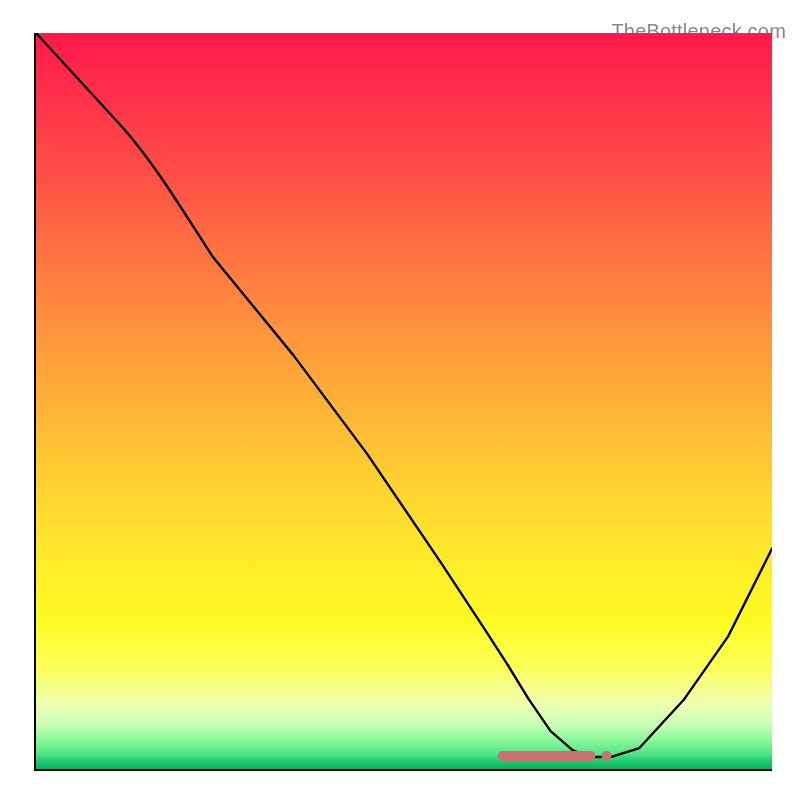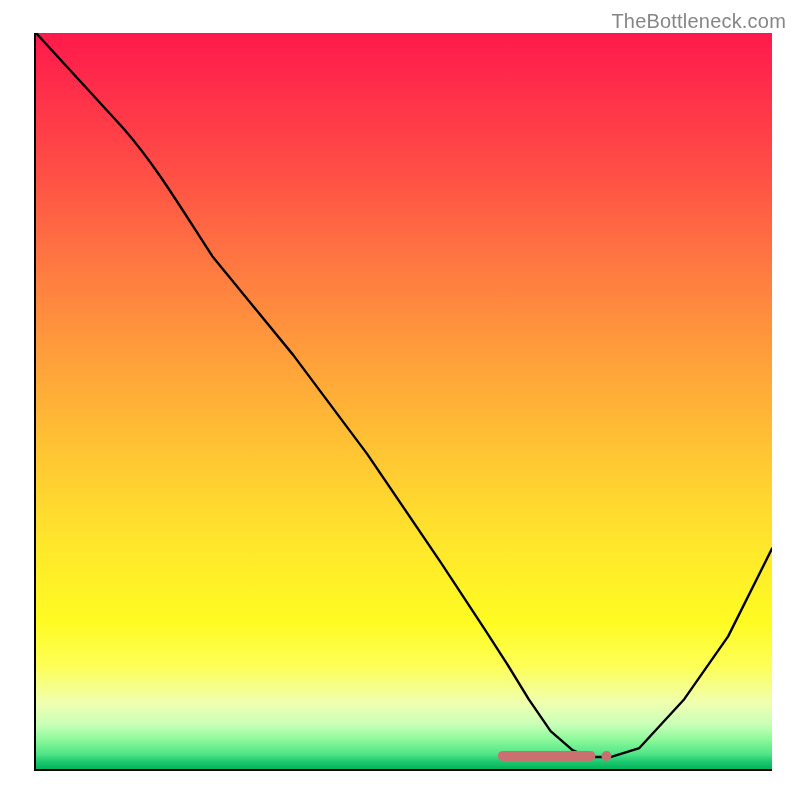--- a/index.html
+++ b/index.html
@@ -6,21 +6,21 @@
     margin: 0;
     padding: 0;
     width: 800px;
     height: 800px;
     background: #ffffff;
     font-family: Arial, Helvetica, sans-serif;
     position: relative;
   }
   .watermark {
     position: absolute;
-    top: 10px;
+    top: 20px;
     right: 14px;
     font-size: 20px;
     color: #868686;
     font-weight: 500;
     letter-spacing: 0.2px;
   }
   .plot-frame {
     position: absolute;
     left: 34px;
     top: 33px;

